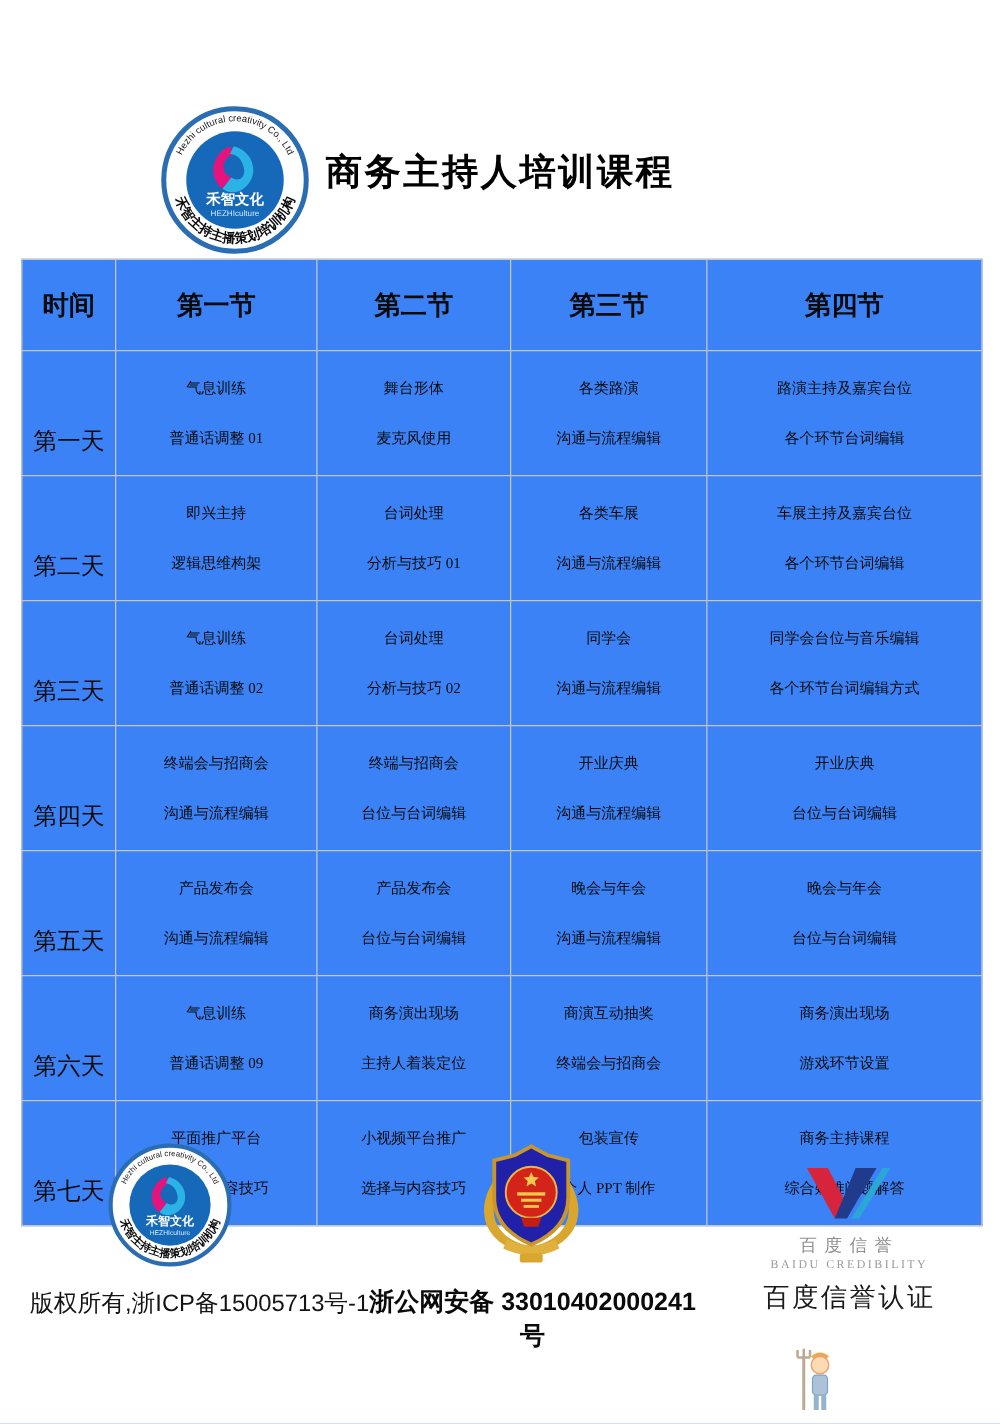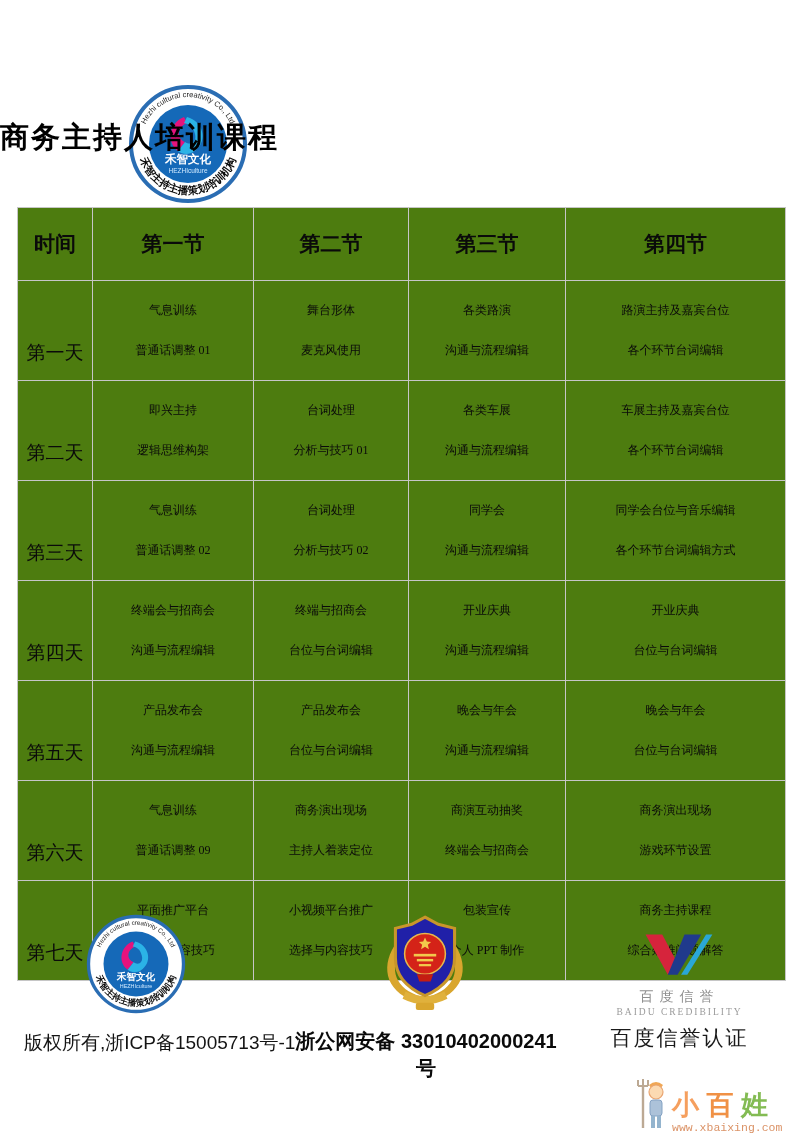--- a/index.html
+++ b/index.html
@@ -4,27 +4,27 @@
 <style>
   html,body{margin:0;padding:0;}
   body{
     width:800px;height:1139px;position:relative;background:#ffffff;
     font-family:"Liberation Serif","DejaVu Serif",serif;
     overflow:hidden;color:#111;
   }
   
   .header-logo{position:absolute;left:128px;top:84px;width:120px;height:120px;}
   .page-title{
-    position:absolute;left:0;top:118px;width:800px;text-align:left;
+    position:absolute;left:0;top:118px;width:800px;text-align:center;
     font-size:29px;font-weight:bold;letter-spacing:2px;color:#000;
   }
   
   table.schedule{
     position:absolute;left:17px;top:207px;width:768px;
-    border-collapse:collapse;table-layout:fixed;background:#4d7c0f;
+    border-collapse:collapse;table-layout:fixed;background:#3b82f6;
   }
   .schedule th,.schedule td{border:1px solid #c6c6c6;padding:0;}
   .schedule thead th{
     height:72px;font-size:21px;font-weight:bold;text-align:center;vertical-align:middle;color:#0a0a0a;
   }
   .schedule tbody th.day-cell{
     height:85px;font-weight:normal;font-size:19px;text-align:center;
     vertical-align:bottom;padding-bottom:14px;color:#0a0a0a;
   }
   .schedule td.course-cell{text-align:center;vertical-align:middle;font-size:12px;color:#0a0a0a;}
@@ -271,21 +271,13 @@
 <div class="watermark">
   <svg class="wm-figure" viewBox="0 0 34 58">
     <line x1="7" y1="10" x2="7" y2="52" stroke="#b9a58f" stroke-width="2.4"></line>
     <path d="M2,10 v-6 M7,10 v-7 M12,10 v-6 M2,10 h10" stroke="#b9a58f" stroke-width="2" fill="none"></path>
     <path d="M13,9 q7,-6 14,0 l-2,3 h-10 Z" fill="#f0a34c"></path>
     <circle cx="20" cy="16" r="7" fill="#fcd9ae" stroke="#e8a06a" stroke-width="1.2"></circle>
     <rect x="14" y="24" width="12" height="16" rx="3" fill="#a8bfd8" stroke="#7e9ec0" stroke-width="1"></rect>
     <rect x="15" y="40" width="4" height="12" fill="#8fb0cc"></rect>
     <rect x="21" y="40" width="4" height="12" fill="#8fb0cc"></rect>
   </svg>
-  <div class="wm-textcol">
-    <div class="wm-name">
-      <span class="c0">小</span>
-      <span class="c1">百</span>
-      <span class="c2">姓</span>
-    </div>
-    <div class="wm-url">www.xbaixing.com</div>
-  </div>
 </div>
 
 </body></html>

